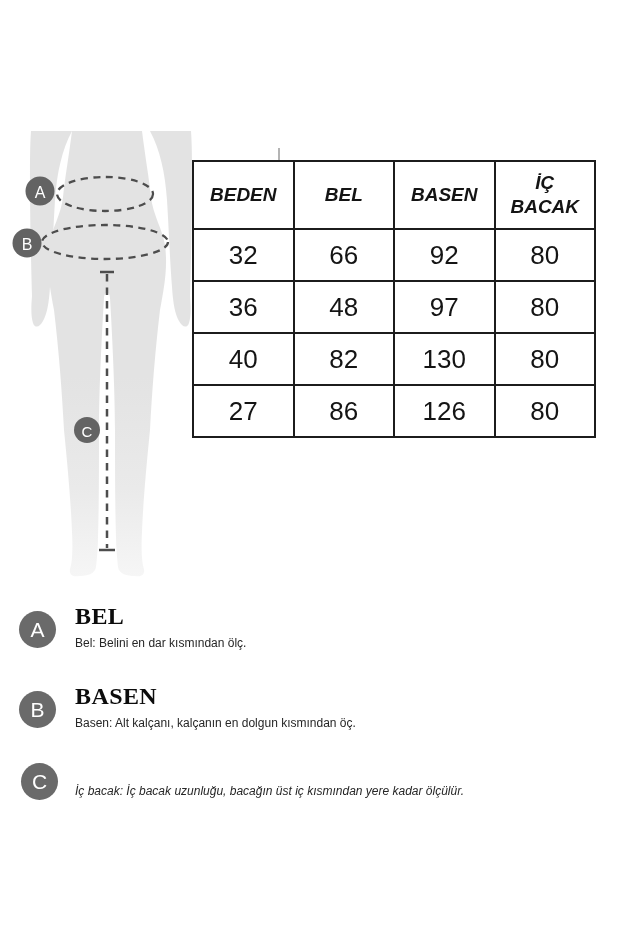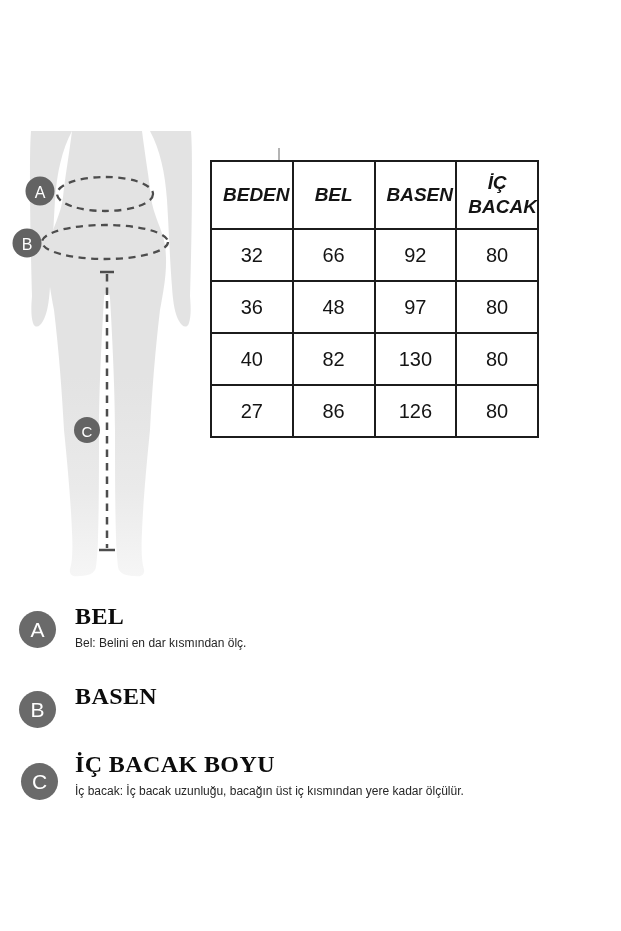--- a/index.html
+++ b/index.html
@@ -15,38 +15,38 @@
   
   .figure-svg { position:absolute; left:10px; top:125px; width:200px; height:460px; }
 
   .top-tick {
     position:absolute; left:278px; top:148px;
     width:2px; height:12px; background:#b4b4b4;
   }
 
   
   table.size-table {
-    position:absolute; left:210px; top:160px;
-    width:329px;
+    position:absolute; left:192px; top:160px;
+    width:404px;
     border-collapse:collapse; table-layout:fixed;
     background:#ffffff;
   }
   .size-table th, .size-table td {
     border:2px solid #1c1c1c;
     text-align:center; vertical-align:middle;
     color:#141414;
   }
   .size-table thead tr { height:68px; }
   .size-table th {
     font-weight:bold; font-style:italic;
     font-size:19px; line-height:1.25;
     padding:0 11px;
   }
   .size-table tbody tr { height:52px; }
-  .size-table td { font-size:20px; font-weight:400; }
+  .size-table td { font-size:26px; font-weight:400; }
 
   
   .legend-badge {
     position:absolute;
     width:37px; height:37px; border-radius:50%;
     background:#6a6a6a; color:#ffffff;
     display:flex; align-items:center; justify-content:center;
     font-size:21px; font-weight:400;
   }
   .legend-title {
@@ -55,21 +55,21 @@
     font-weight:bold; font-size:24px;
     letter-spacing:0.4px;
     color:#0c0c0c;
   }
   .legend-desc {
     position:absolute; left:75px;
     font-size:12px; color:#262626;
     line-height:1.52;
     white-space:nowrap;
   }
-  .legend-desc.wrap { white-space:normal; width:442px; }
+  .legend-desc.wrap { white-space:normal; width:442px;font-style:italic; }
 </style>
 </head>
 <body>
 
 <div class="canvas">
 
   <svg class="figure-svg" viewBox="10 125 200 460">
     <defs>
       <linearGradient id="bodyFade" gradientUnits="userSpaceOnUse" x1="0" y1="131" x2="0" y2="578">
         <stop offset="0" stop-color="#e3e3e3"></stop>
@@ -189,20 +189,20 @@
   <div class="legend-badge" style="left:19px; top:611px;">
     <span>A</span>
   </div>
   <div class="legend-title" style="top:603px;">BEL</div>
   <div class="legend-desc" style="top:634px;">Bel: Belini en dar kısmından ölç.</div>
 
   <div class="legend-badge" style="left:19px; top:691px;">
     <span>B</span>
   </div>
   <div class="legend-title" style="top:683px;">BASEN</div>
+  <div class="legend-desc" style="top:714px;">Basen: Alt kalçanı, kalçanın en dolgun kısmından öç.</div>
 
   <div class="legend-badge" style="left:21px; top:763px;">
     <span>C</span>
   </div>
-  <div class="legend-title" style="top:751px;">İÇ BACAK BOYU</div>
   <div class="legend-desc wrap" style="top:782px;">İç bacak: İç bacak uzunluğu, bacağın üst iç kısmından yere kadar ölçülür.</div>
 
 </div>
 
 </body></html>

